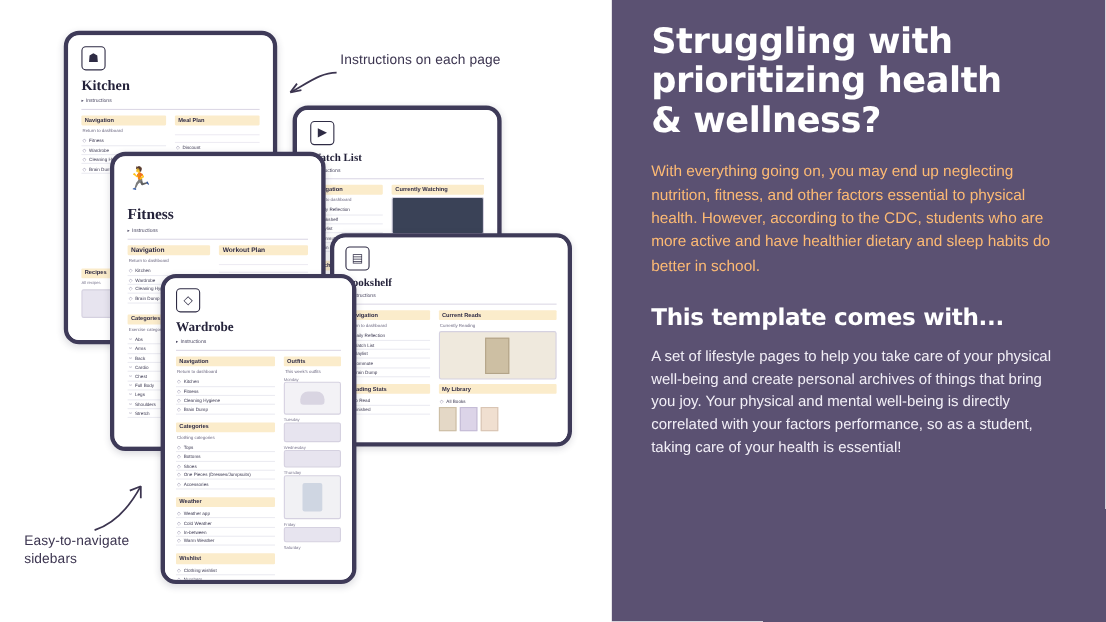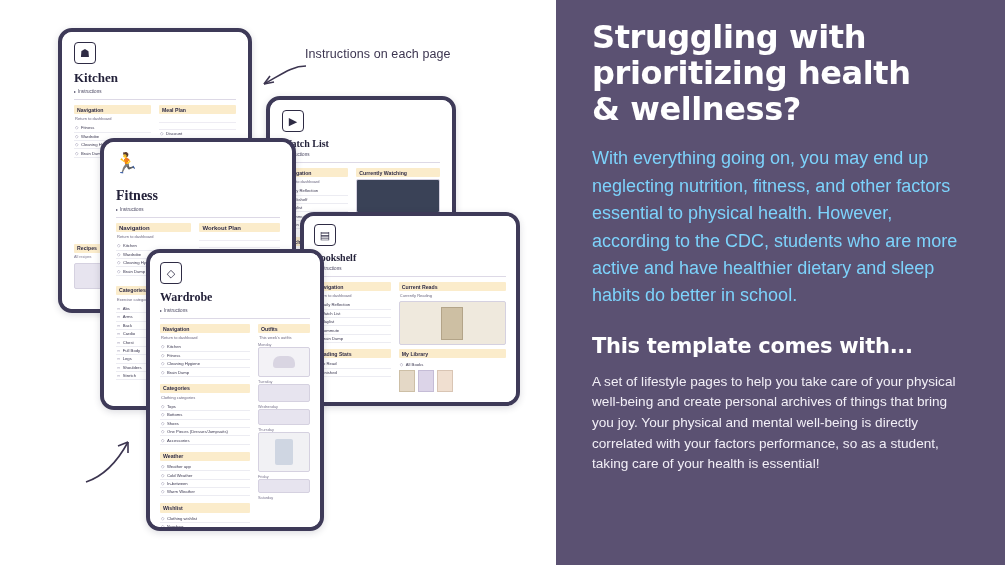--- a/index.html
+++ b/index.html
@@ -24,21 +24,21 @@
 
   
   .annot {
     position:absolute;
     font-family:"Liberation Sans", sans-serif;
     font-size:12.5px;
     line-height:1.35;
     color:#3c3550;
     letter-spacing:0.1px;
   }
-  .annot-top { left:305px; top:46px; width:150px; }
+  .annot-top { left:305px; top:46px; width:150px;text-align:right; }
   .annot-bottom { left:22px; top:483px; width:120px; }
 
   
   .arrow { position:absolute; }
 
   
   .device {
     position:absolute;
     background:#ffffff;
     border:4px solid #3e3a58;
@@ -163,23 +163,23 @@
   .r-h1 {
     font-family:"DejaVu Sans", sans-serif;
     font-weight:bold;
     font-size:32px;
     line-height:1.12;
     letter-spacing:-0.4px;
     margin:0 0 18px 0;
     max-width:330px;
   }
   .r-p {
-    font-size:18px;
+    font-size:14px;
     line-height:1.52;
-    color:#7dd3fc;
+    color:#fdba74;
     margin:0 0 24px 0;
     max-width:390px;
   }
   .r-h2 {
     font-family:"DejaVu Sans", sans-serif;
     font-weight:bold;
     font-size:21px;
     line-height:1.15;
     letter-spacing:-0.3px;
     margin:0 0 14px 0;
@@ -581,20 +581,21 @@
               </div>
             <div class="note">Friday</div>
             <div class="thumb" style="height:14px;"></div>
             <div class="note">Saturday</div>
           </div>
         </div>
       </div>
     </div>
 
     <div class="annot annot-top">Instructions on each page</div>
+    <div class="annot annot-bottom">Easy-to-navigate sidebars</div>
 
     <svg class="arrow" style="left:246px; top:62px;" width="62" height="30" viewBox="0 0 62 30">
       <path d="M60 4 C46 4, 36 12, 18 22" stroke="#3c3550" stroke-width="1.6" fill="none"></path>
       <path d="M18 22 L28 20 M18 22 L24 14" stroke="#3c3550" stroke-width="1.6" fill="none"></path>
     </svg>
 
     <svg class="arrow" style="left:84px; top:430px;" width="60" height="60" viewBox="0 0 60 60">
       <path d="M2 52 C14 48, 30 38, 44 12" stroke="#3c3550" stroke-width="1.6" fill="none"></path>
       <path d="M44 12 L34 16 M44 12 L44 23" stroke="#3c3550" stroke-width="1.6" fill="none"></path>
     </svg>

